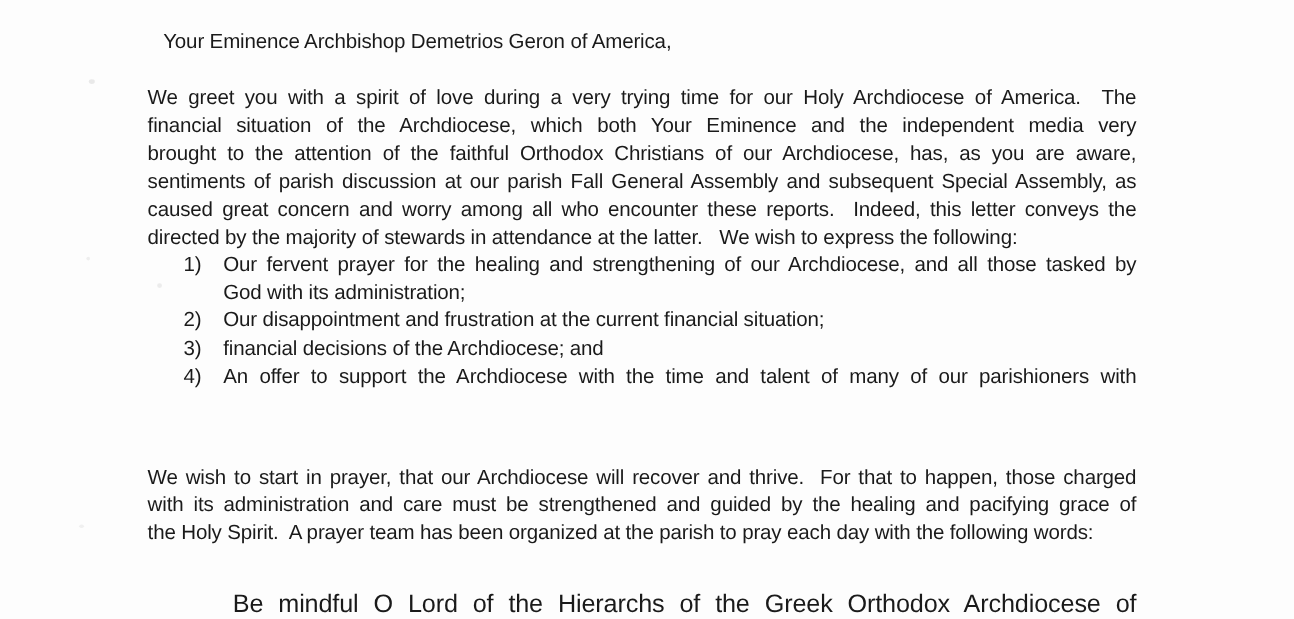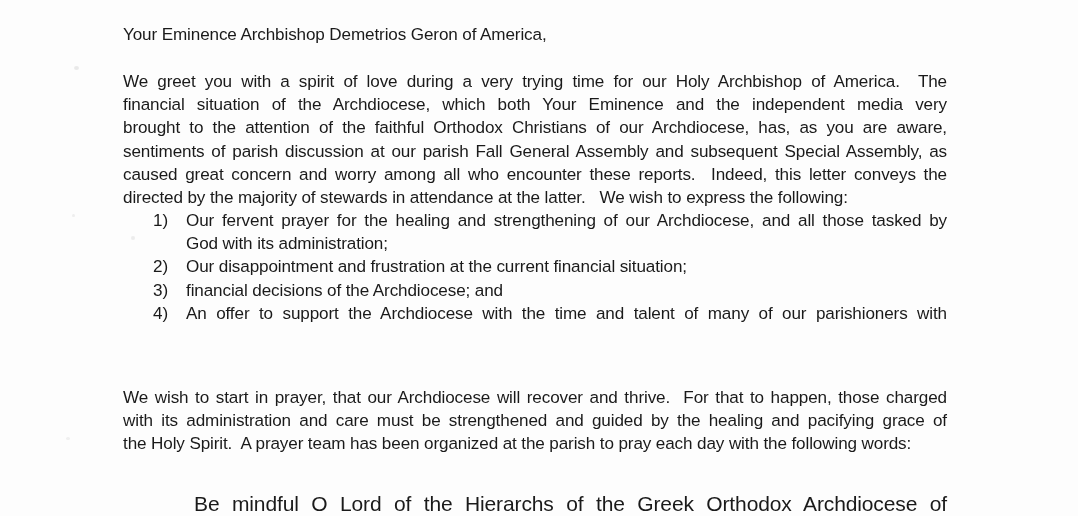--- a/index.html
+++ b/index.html
@@ -26,21 +26,21 @@
     border-radius: 50%;
     pointer-events: none;
   }
   .speck.s1 { left: 74px;  top: 66px;  width: 5px; height: 4px; opacity: .55; }
   .speck.s2 { left: 131px; top: 236px; width: 4px; height: 4px; opacity: .45; }
   .speck.s3 { left: 72px;  top: 214px; width: 3px; height: 3px; opacity: .40; }
   .speck.s4 { left: 66px;  top: 437px; width: 4px; height: 3px; opacity: .35; }
 
   .salutation {
     position: absolute;
-    left: 123px;
+    left: 136px;
     top: 23px;
     font-size: 17.1px;
     line-height: 23.2px;
     letter-spacing: -0.12px;
     white-space: nowrap;
   }
 
   .para-1 {
     position: absolute;
     left: 123px;
@@ -115,21 +115,21 @@
 <div class="page">
 
   <span class="speck s1"></span>
   <span class="speck s2"></span>
   <span class="speck s3"></span>
   <span class="speck s4"></span>
 
   <div class="salutation">Your Eminence Archbishop Demetrios Geron of America,</div>
 
   <div class="para-1">
-    <span class="ln">We greet you with a spirit of love during a very trying time for our Holy Archbishop of America.  The</span>
+    <span class="ln">We greet you with a spirit of love during a very trying time for our Holy Archdiocese of America.  The</span>
     <span class="ln">financial situation of the Archdiocese, which both Your Eminence and the independent media very</span>
     <span class="ln">brought to the attention of the faithful Orthodox Christians of our Archdiocese, has, as you are aware,</span>
     <span class="ln">sentiments of parish discussion at our parish Fall General Assembly and subsequent Special Assembly, as</span>
     <span class="ln">caused great concern and worry among all who encounter these reports.  Indeed, this letter conveys the</span>
     <span class="ln last">directed by the majority of stewards in attendance at the latter.   We wish to express the following:</span>
   </div>
 
   <ol class="list">
     <li class="li">
       <span class="li-num">1)</span>

